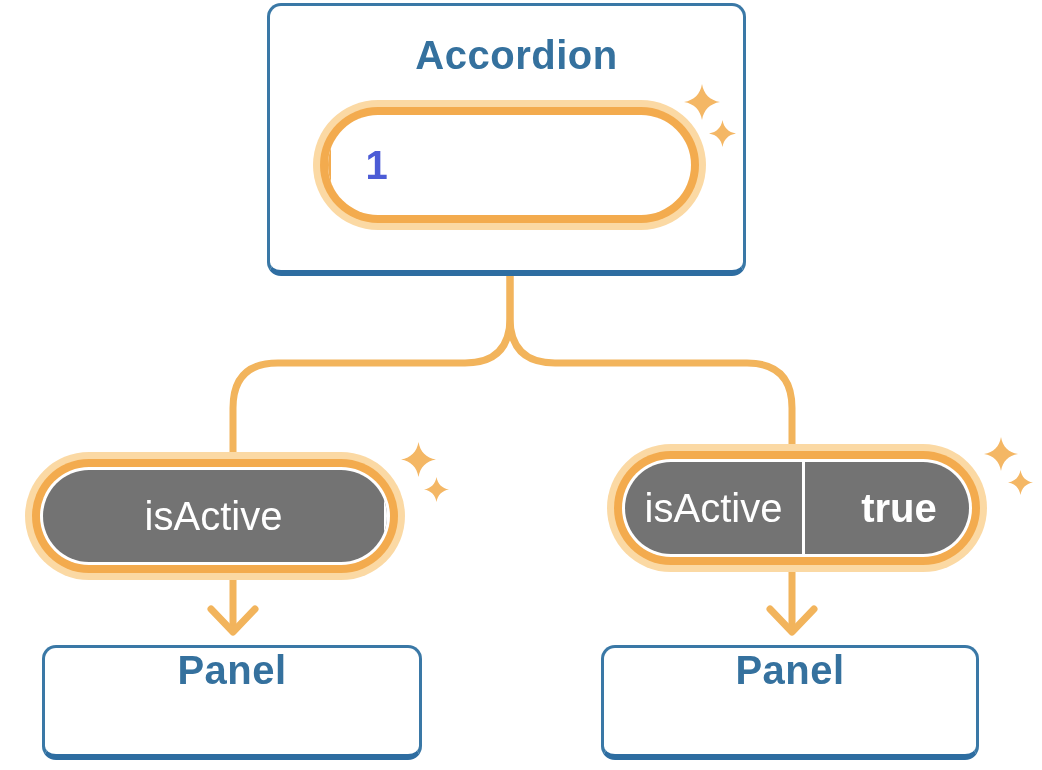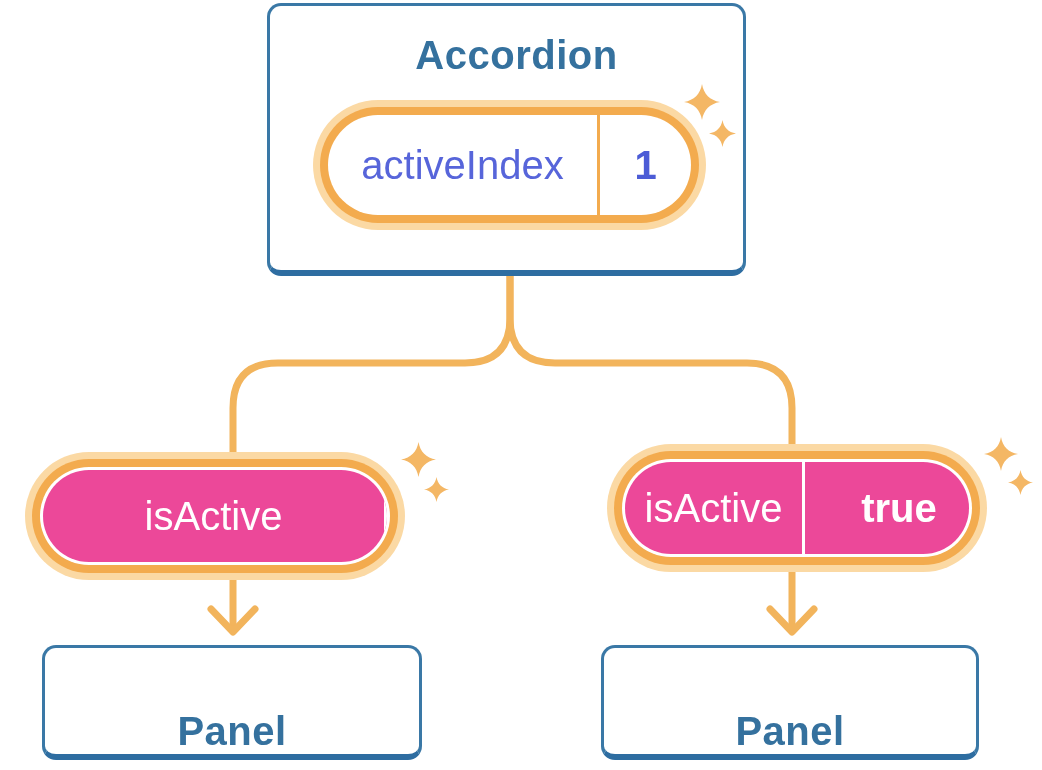--- a/index.html
+++ b/index.html
@@ -26,21 +26,21 @@
     left: 0; right: 0;
     text-align: center;
     color: #35719e;
     font-size: 40px;
     font-weight: 600;
     letter-spacing: 0.5px;
     margin-left: 20px;
   }
   .panel-card {
     display: flex;
-    align-items: flex-end;
+    align-items: flex-start;
     justify-content: center;
   }
   .panel-label {
     color: #35719e;
     font-size: 40px;
     font-weight: 600;
     letter-spacing: 0.5px;
   }
 
   
@@ -64,21 +64,21 @@
     background: #ffffff;
     border-radius: 999px;
     display: flex;
     align-items: stretch;
     overflow: hidden;
     box-sizing: border-box;
   }
   .pill .core.gap { padding: 3px; }
   .pill .inner {
     width: 100%; height: 100%;
-    background: #ec4899;
+    background: #737373;
     border-radius: 999px;
     display: flex;
     align-items: stretch;
     overflow: hidden;
     box-sizing: border-box;
   }
   .seg {
     display: flex;
     align-items: center;
     justify-content: center;
@@ -111,21 +111,20 @@
     </g>
   </svg>
 
   <div class="card" style="left:267px; top:3px; width:479px; height:273px;">
     <div class="card-title" style="top:27px;">Accordion</div>
 
     <div class="pill" style="left:43px; top:94px; width:393px; height:130px;">
       <div class="glow">
         <div class="ring">
           <div class="core">
-            <div class="seg name state-text">activeIndex</div>
             <div class="divider orange"></div>
             <div class="seg state-value" style="width:91px;">1</div>
           </div>
         </div>
       </div>
     </div>
   </div>
 
   <svg class="sparkle" style="left:684px; top:84px;" width="36" height="36" viewBox="0 0 24 24">
     <path fill="#f4b765" d="M12 0C13.2 6.8 17.2 10.8 24 12C17.2 13.2 13.2 17.2 12 24C10.8 17.2 6.8 13.2 0 12C6.8 10.8 10.8 6.8 12 0Z"></path>

